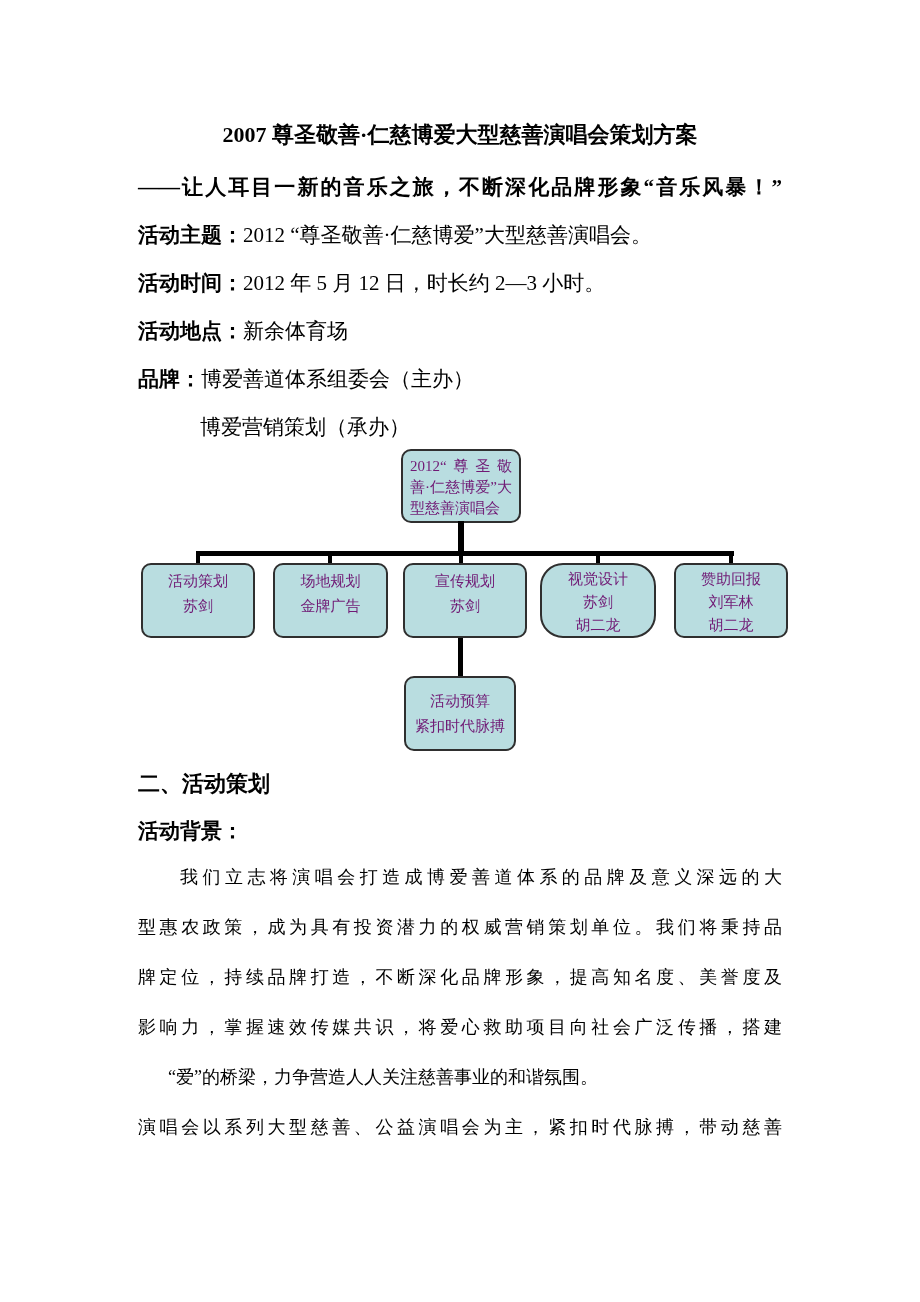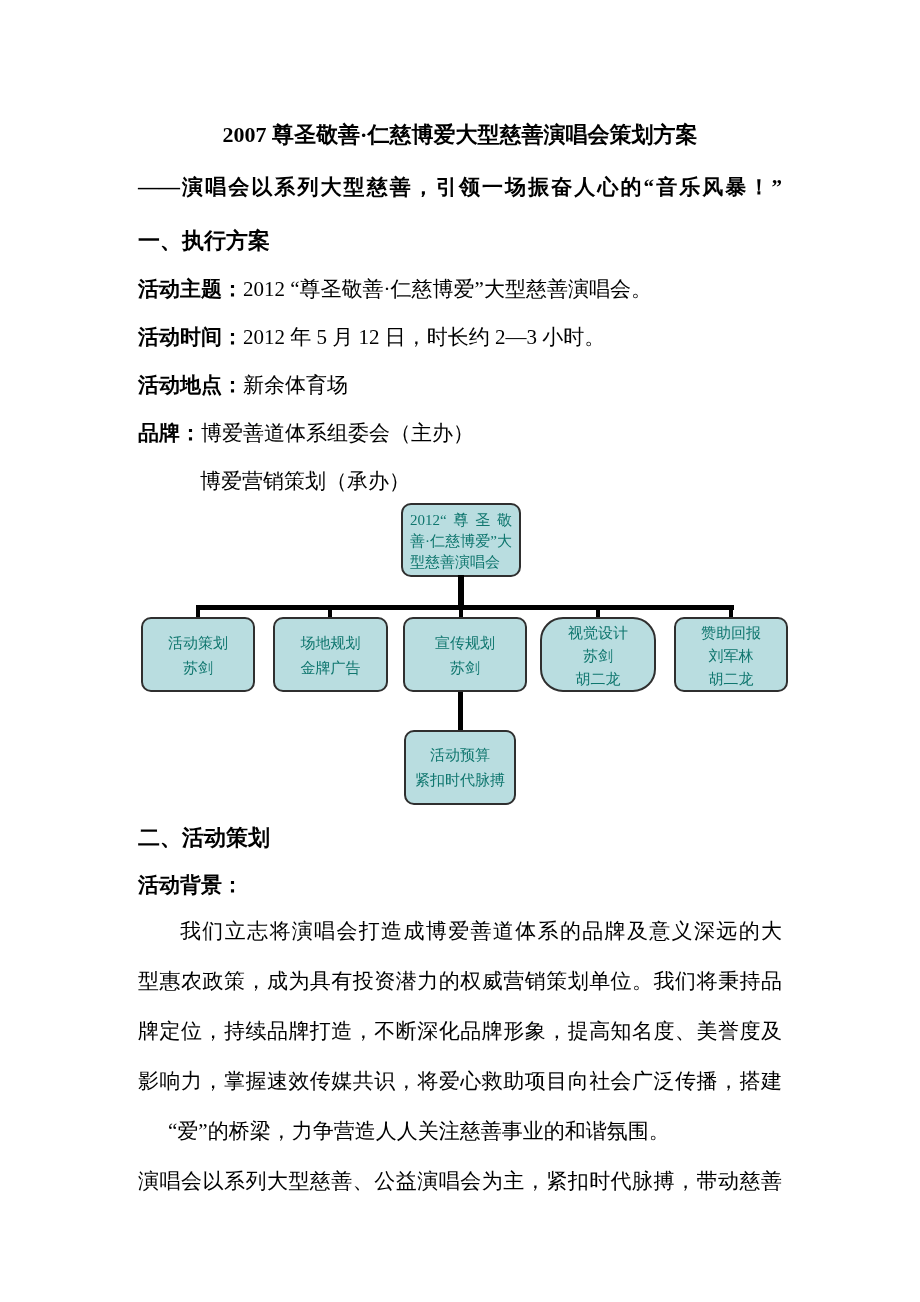--- a/index.html
+++ b/index.html
@@ -59,27 +59,27 @@
     position: relative;
     margin-top: 1px;
     height: 309px;
   }
   .obox {
     position: absolute;
     background: #b9dde0;
     border: 2px solid #2f2f2f;
     border-radius: 10px;
     font-size: 15px;
-    color: #0f766e;
+    color: #701a75;
   }
   .obox .bline { text-align: center; }
   .obox-root { left: 263px; top: 6px; width: 120px; height: 74px; padding: 5px 7px; }
   .obox-root .bline { line-height: 21px; text-align: left; }
   .obox-root .bline.jl { text-align: justify; text-align-last: justify; }
-  .obox-child { top: 120px; height: 75px; padding-top: 12px; }
+  .obox-child { top: 120px; height: 75px; padding-top: 4px; }
   .obox-child .bline { line-height: 25px; }
   .obox-child.three { padding-top: 3px; }
   .obox-child.three .bline { line-height: 23px; }
   .obox-c1 { left: 3px;   width: 114px; }
   .obox-c2 { left: 135px; width: 115px; }
   .obox-c3 { left: 265px; width: 124px; }
   .obox-c4 { left: 402px; width: 116px; border-radius: 23px; }
   .obox-c5 { left: 536px; width: 114px; }
   .obox-sub { left: 266px; top: 233px; width: 112px; height: 75px; padding-top: 11px; font-family: Liberation Serif, serif; }
   .obox-sub .bline { line-height: 25px; }
@@ -103,40 +103,39 @@
   }
   .subhead {
     margin-top: 17px;
     font-size: 21px;
     font-weight: bold;
     height: 30px;
     line-height: 30px;
   }
   .para { margin-top: 6px; }
   .body-line {
-    font-size: 21px;
+    font-size: 18px;
     line-height: 50px;
     height: 50px;
     text-align: justify;
     text-align-last: justify;
     white-space: nowrap;
   }
   .body-line.first { text-indent: 42px; }
   .body-line.end { text-align-last: left; margin-left: 30px; }
 </style>
 </head>
 <body>
 
 <div class="page">
 
   <div class="doc-title">2007 尊圣敬善·仁慈博爱大型慈善演唱会策划方案</div>
 
-  <div class="doc-subtitle">——演唱会以系列大型慈善，引领一场振奋人心的“音乐风暴！”</div>
-
-  <div class="h1">一、执行方案</div>
+  <div class="doc-subtitle">——让人耳目一新的音乐之旅，不断深化品牌形象“音乐风暴！”</div>
+
 
   <div class="field-line">
     <span class="field-label">活动主题：</span><span class="field-value">2012 “尊圣敬善·仁慈博爱”大型慈善演唱会。</span>
   </div>
 
   <div class="field-line">
     <span class="field-label">活动时间：</span><span class="field-value">2012 年 5 月 12 日，时长约 2—3 小时。</span>
   </div>
 
   <div class="field-line">

